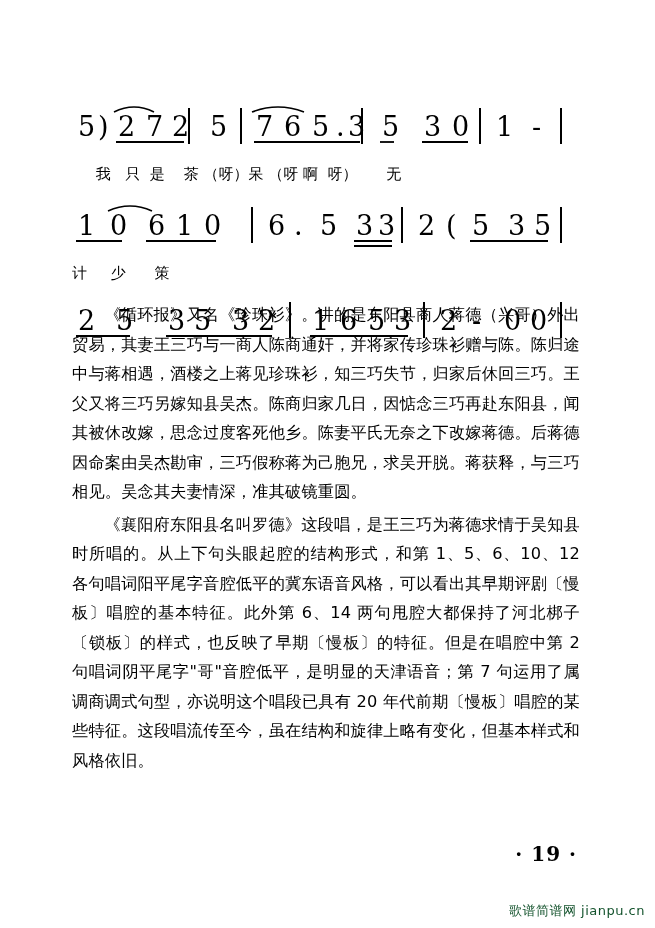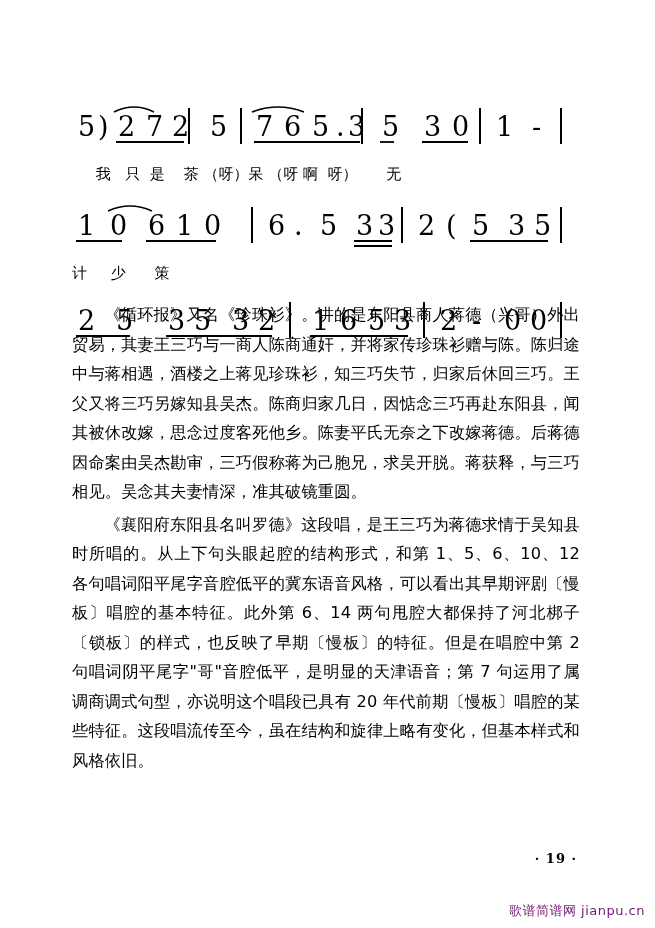--- a/index.html
+++ b/index.html
@@ -63,33 +63,33 @@
   p.para b {
     font-weight: bold;
   }
 
   
   .page-number {
     position: absolute;
     right: 78px;
     bottom: 62px;
     font-family: "DejaVu Serif", "Liberation Serif", serif;
-    font-size: 13px;
+    font-size: 20px;
     font-weight: bold;
     letter-spacing: 1px;
   }
 
   
   .watermark {
     position: absolute;
     right: 10px;
     bottom: 8px;
     font-family: "DejaVu Sans", "Liberation Sans", sans-serif;
     font-size: 13px;
-    color: #701a75;
+    color: #14532d;
     letter-spacing: 0.5px;
   }
 </style>
 </head>
 <body>
 
 <div class="page">
 
   <div class="score">
 

